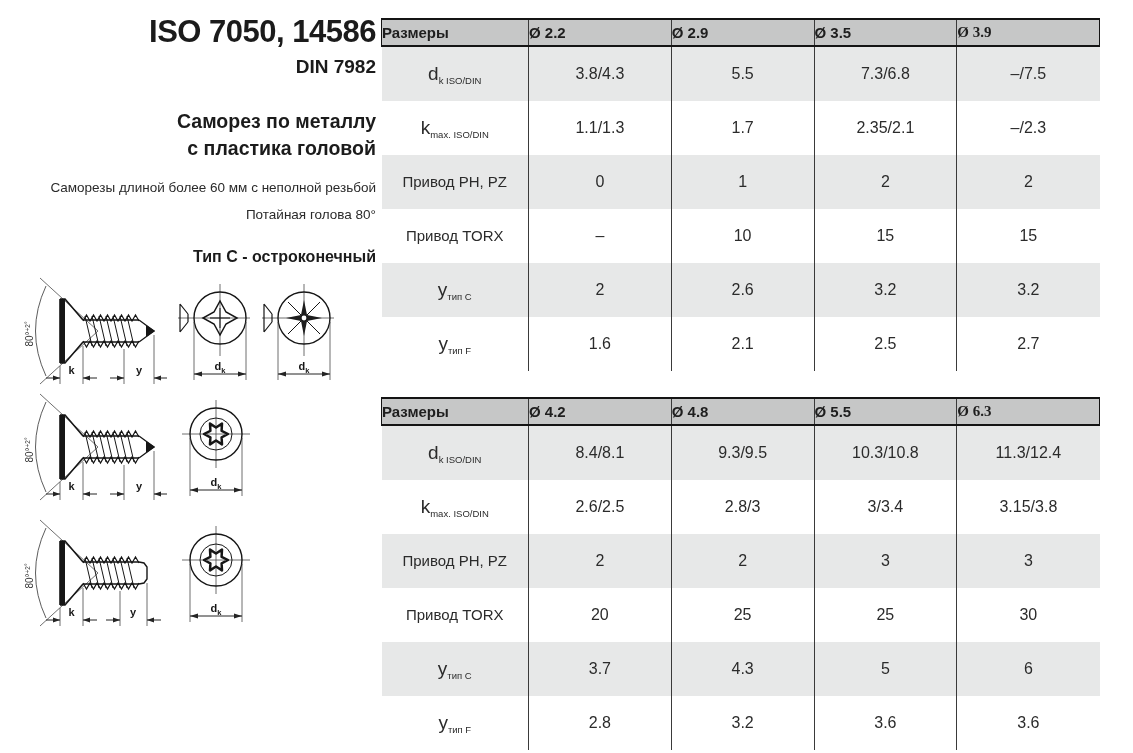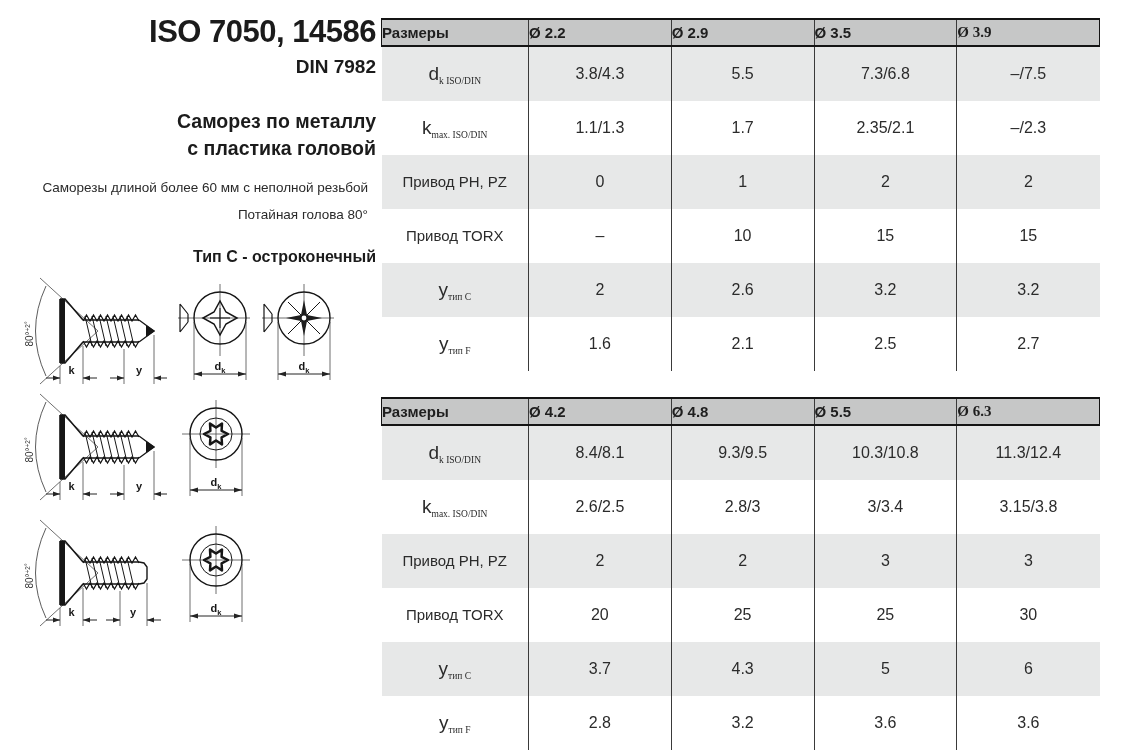--- a/index.html
+++ b/index.html
@@ -5,21 +5,21 @@
   html,body{margin:0;padding:0;}
   body{
     width:1133px;height:753px;position:relative;background:#ffffff;
     font-family:"Liberation Sans", sans-serif;color:#242424;overflow:hidden;
   }
   
   .left{position:absolute;left:20px;top:14px;width:356px;text-align:right;}
   .title{font-size:31px;font-weight:bold;letter-spacing:-0.5px;margin:0;color:#1b1b1b;}
   .din{font-size:19px;font-weight:bold;margin:6px 0 0;color:#1b1b1b;}
   .pname{font-size:19.5px;font-weight:bold;line-height:1.38;margin:30px 0 0;color:#1b1b1b;}
-  .note{font-size:13.5px;line-height:1.55;margin:16px 8px 0;color:#2a2a2a;}
+  .note{font-size:13.5px;line-height:1.55;margin:16px 0 0;color:#2a2a2a;}
   .note div{margin-top:6px;}
   .type-h{font-size:16px;font-weight:bold;margin:22px 0 0;padding-left:8px;color:#1b1b1b;}
   .draw-row{display:flex;align-items:flex-start;gap:6px;margin-top:4px;}
   .draw-row.tight{margin-top:-6px;}
   svg text{font-family:"Liberation Sans", sans-serif;}
 
   
   .tables{position:absolute;left:381px;top:18px;width:719px;}
   table.spec{border-collapse:collapse;table-layout:fixed;width:719px;margin:0 0 26px;}
   table.spec col.c0{width:147px;}
@@ -30,21 +30,21 @@
   table.spec th:first-child{border-left:1px solid #141414;}
   table.spec th:last-child{border-right:1px solid #141414;font-family:Liberation Serif, serif;}
   table.spec td{
     height:54px;text-align:center;vertical-align:middle;font-size:16px;color:#2b2b2b;padding:0;
   }
   table.spec th + th, table.spec td + td{border-left:1px solid #3a3a3a;}
   table.spec tr.g td{background:#e7e8e8;}
   td.lbl{font-size:15px;}
   td.lbl .m{font-size:15px;}
   td.lbl.sym .m{font-size:19px;}
-  td.lbl .s{font-size:9.5px;position:relative;top:4px;margin-left:0;font-family:Liberation Serif, serif;}
+  td.lbl .s{font-size:9.5px;position:relative;top:4px;margin-left:0;}
 </style>
 </head>
 <body>
 
 <div class="left">
   <h1 class="title">ISO 7050, 14586</h1>
   <h2 class="din">DIN 7982</h2>
 
   <div class="pname">
     <div>Саморез по металлу</div>

